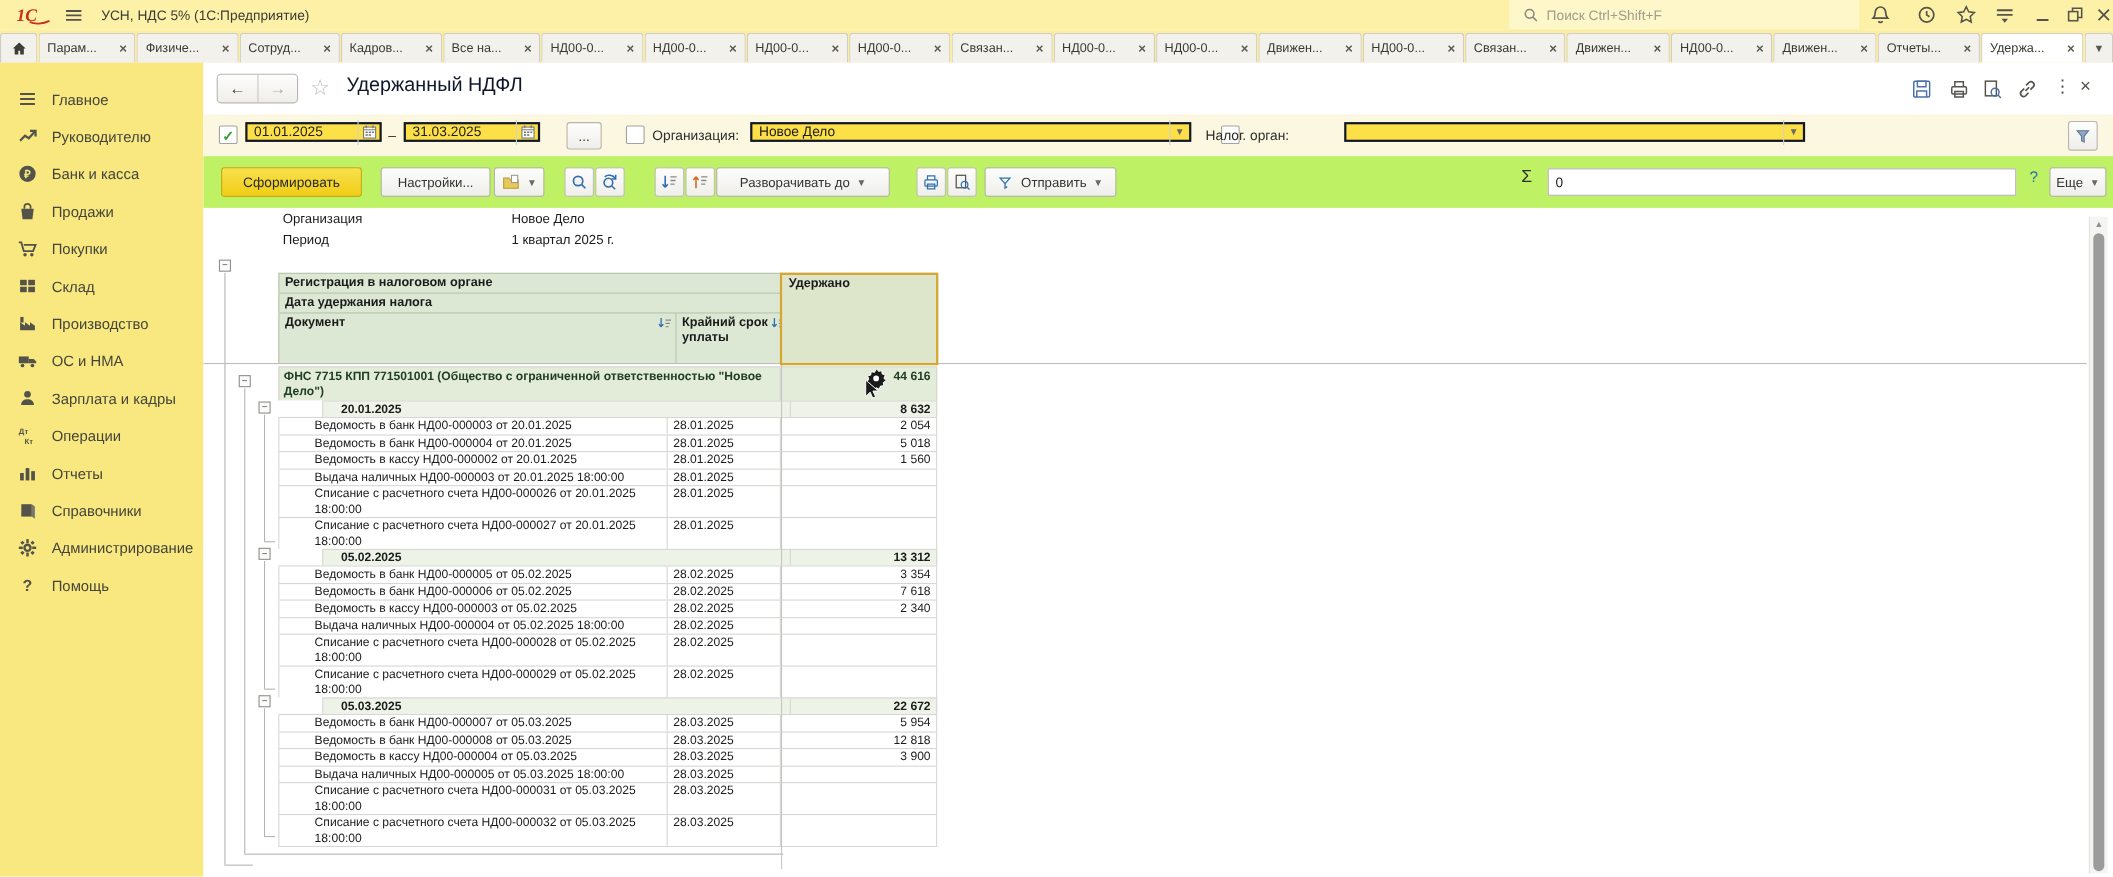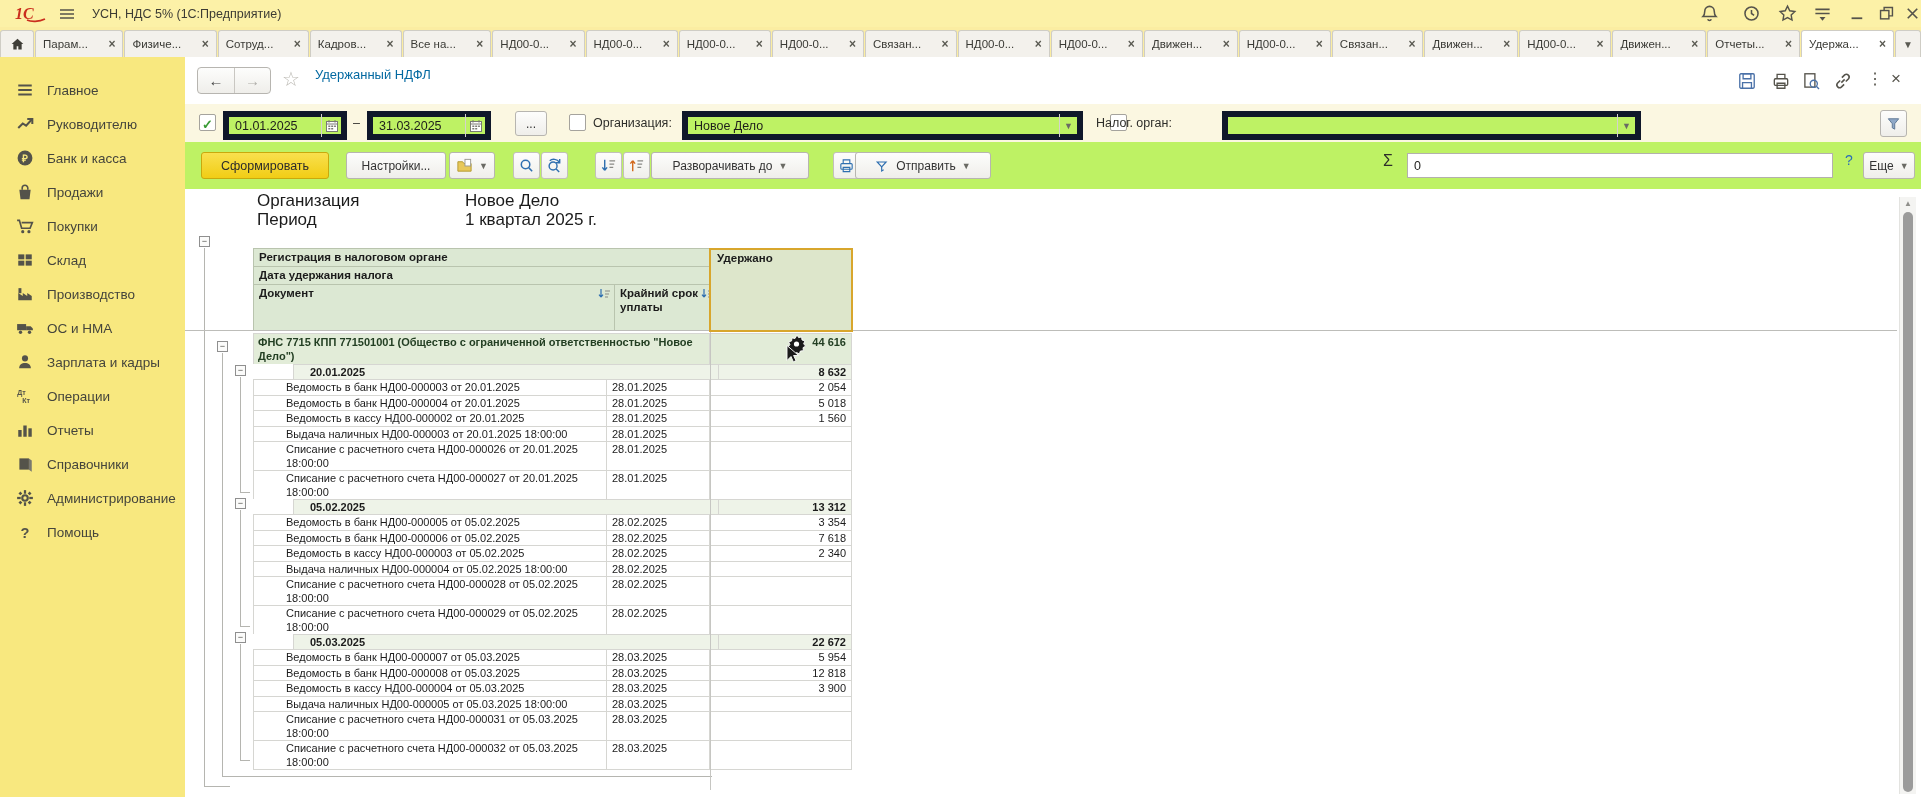--- a/index.html
+++ b/index.html
@@ -45,31 +45,31 @@
   
   .content { position:absolute; left:185px; top:57px; width:1736px; height:740px; background:#fff; }
 
   .navrow { position:absolute; left:0; top:6px; width:100%; height:38px; }
   .navbtns { position:absolute; left:12px; top:4px; display:flex; border:1px solid #b7b5b0;
     border-radius:4px; overflow:hidden; background:linear-gradient(#fdfdfc,#efeeea); }
   .navbtn { width:36px; height:25px; display:flex; align-items:center; justify-content:center;
     font-size:15px; color:#444; }
   .navbtn.fwd { border-left:1px solid #c9c7c2; color:#b0aeaa; }
   .fav-star { position:absolute; left:97px; top:4px; font-size:20px; color:#bdbbb5; }
-  .page-title { position:absolute; left:130px; top:4px; font-size:13px; color:#0369a1; font-weight:500; }
+  .page-title { position:absolute; left:130px; top:4px; font-size:18px; color:#0f172a; font-weight:500; }
   .nav-ico { position:absolute; top:8px; width:20px; height:20px; }
   .nav-ico svg { width:100%; height:100%; }
   .nav-glyph { position:absolute; top:6px; font-size:16px; color:#55534b; }
 
   
   .filterrow { position:absolute; left:0; top:47px; width:100%; height:38px; background:#fbf7e1; }
   .cb { position:absolute; top:10px; width:17px; height:17px; background:#fff;
     border:1px solid #a5a39d; border-radius:2px; text-align:center; }
   .cb .ck { color:#3a9b35; font-size:13px; font-weight:bold; line-height:15px; }
-  .field { position:absolute; top:7px; height:29px; background:#bef264; border:6px solid #0f172a;
+  .field { position:absolute; top:7px; height:18px; background:#fde047; border:2px solid #0f172a;
     display:flex; align-items:center; font-size:12.5px; color:#1d1d1b; }
   .field .val { padding-left:6px; flex:1 1 auto; white-space:nowrap; overflow:hidden; }
   .calbtn { width:20px; height:23px; display:flex; align-items:center; justify-content:center;
     border-left:1px solid #d4d2cd; }
   .calbtn svg { width:14px; height:14px; }
   .caretbox { width:18px; height:23px; display:flex; align-items:center; justify-content:center;
     border-left:1px solid #d4d2cd; color:#6a6a64; font-size:9px; }
   .flabel { position:absolute; top:12px; font-size:12.5px; color:#2e2e2a; }
   .btn { background:linear-gradient(#fdfdfc,#efeeea); border:1px solid #b7b5b0; border-radius:3px;
     font-size:12px; color:#333; display:flex; align-items:center; justify-content:center; }
@@ -88,21 +88,21 @@
   .ddcaret { font-size:9px; color:#6a6a64; margin-left:6px; }
   .sum-sym { font-size:16px; color:#2e2e2a; top:13px; }
   .suminput { position:absolute; height:25px; background:#fff; border:1px solid #b3b1ac;
     font-size:12.5px; color:#1d1d1b; display:flex; align-items:center; padding-left:6px; }
   .helpq { color:#2b6cb8; font-size:14px; top:13px; }
 
   
   .report { position:absolute; left:0; top:135px; width:1712px; height:605px; font-size:11px;
     color:#1b1b1b; }
   .rtable { position:absolute; left:68px; top:0; width:600px; }
-  .info-row { display:flex; height:19px; align-items:flex-end; font-size:17px; }
+  .info-row { display:flex; height:19px; align-items:flex-start; font-size:12px; }
   .info-label { width:212px; padding-left:4px; }
   .rspacer { height:18px; }
   .hblock { position:relative; background:#dce8d3; border-top:1px solid #b9c4ae; width:599px; }
   .hrow { display:flex; border-bottom:1px solid #b9c4ae; }
   .hcell { font-weight:bold; font-size:11.5px; padding:2px 3px 0 5px; display:flex;
     justify-content:space-between; border-right:1px solid #b9c4ae; border-left:1px solid #b9c4ae; }
   .hcell + .hcell { border-left:none; }
   .h-span { width:518px; }
   .h-doc { width:362px;text-align:center; }
   .h-due { width:103px; line-height:13.5px; }
@@ -154,20 +154,29 @@
           <text x="1" y="15" font-size="16" font-weight="bold" font-style="italic" fill="#ca2e1e" font-family="Liberation Serif, serif">1С</text>
           <path d="M13 16c4 2 12 2 18-1" stroke="#ca2e1e" stroke-width="1.6" fill="none"></path>
         </svg>
     </span>
     <span class="tb-burger">
       <svg viewBox="0 0 18 18">
           <path d="M2 5h14M2 9h14M2 13h14" stroke="#55534b" stroke-width="1.6"></path>
         </svg>
     </span>
     <span class="tb-title">УСН, НДС 5%  (1С:Предприятие)</span>
+    <div class="tb-search">
+      <span style="width:15px;height:15px">
+        <svg viewBox="0 0 16 16" fill="none" stroke="#8a887e" stroke-width="1.5">
+            <circle cx="7" cy="7" r="4.2"></circle>
+            <path d="M10.2 10.2L14 14"></path>
+          </svg>
+      </span>
+      <span class="ph">Поиск Ctrl+Shift+F</span>
+    </div>
     <span class="tb-ic" style="left:1700px">
       <svg viewBox="0 0 16 16" fill="none" stroke="#55534b" stroke-width="1.3">
           <path d="M8 2a4 4 0 0 1 4 4c0 3 1 4 1.5 4.5H2.5C3 10 4 9 4 6a4 4 0 0 1 4-4Z"></path>
           <path d="M6.5 12.8a1.6 1.6 0 0 0 3 0"></path>
         </svg>
     </span>
     <span class="tb-ic" style="left:1742px">
       <svg viewBox="0 0 16 16" fill="none" stroke="#55534b" stroke-width="1.3">
           <circle cx="8" cy="8" r="5.5"></circle>
           <path d="M8 5v3l2.2 1.5"></path>
@@ -557,21 +566,21 @@
             <path d="M5.5 7V3h7v4M5.5 11h7v4.5h-7z"></path>
           </svg>
       </div>
       <div class="icbtn" style="left:676px">
         <svg viewBox="0 0 18 18" fill="none" stroke="#55534b" stroke-width="1.2">
             <rect x="3.5" y="2.5" width="9" height="12"></rect>
             <circle cx="11.5" cy="11.5" r="3.2" stroke="#2f6fb0"></circle>
             <path d="M13.8 13.8l2.4 2.4" stroke="#2f6fb0"></path>
           </svg>
       </div>
-      <div class="btn tbtn" style="left:670px; width:136px">
+      <div class="btn tbtn" style="left:710px; width:120px">
         <span style="width:16px;height:16px;margin-right:5px">
           <svg viewBox="0 0 18 18" fill="none" stroke="#2f6fb0" stroke-width="1.3">
               <path d="M2.5 4.5h10l-5 5.5z"></path>
               <path d="M7.5 10v4.5l2.2-1.4"></path>
             </svg>
         </span>
         <span>Отправить</span>
         <span class="ddcaret">▼</span>
       </div>
       <span class="sum-sym" style="left:1198px">Σ</span>

